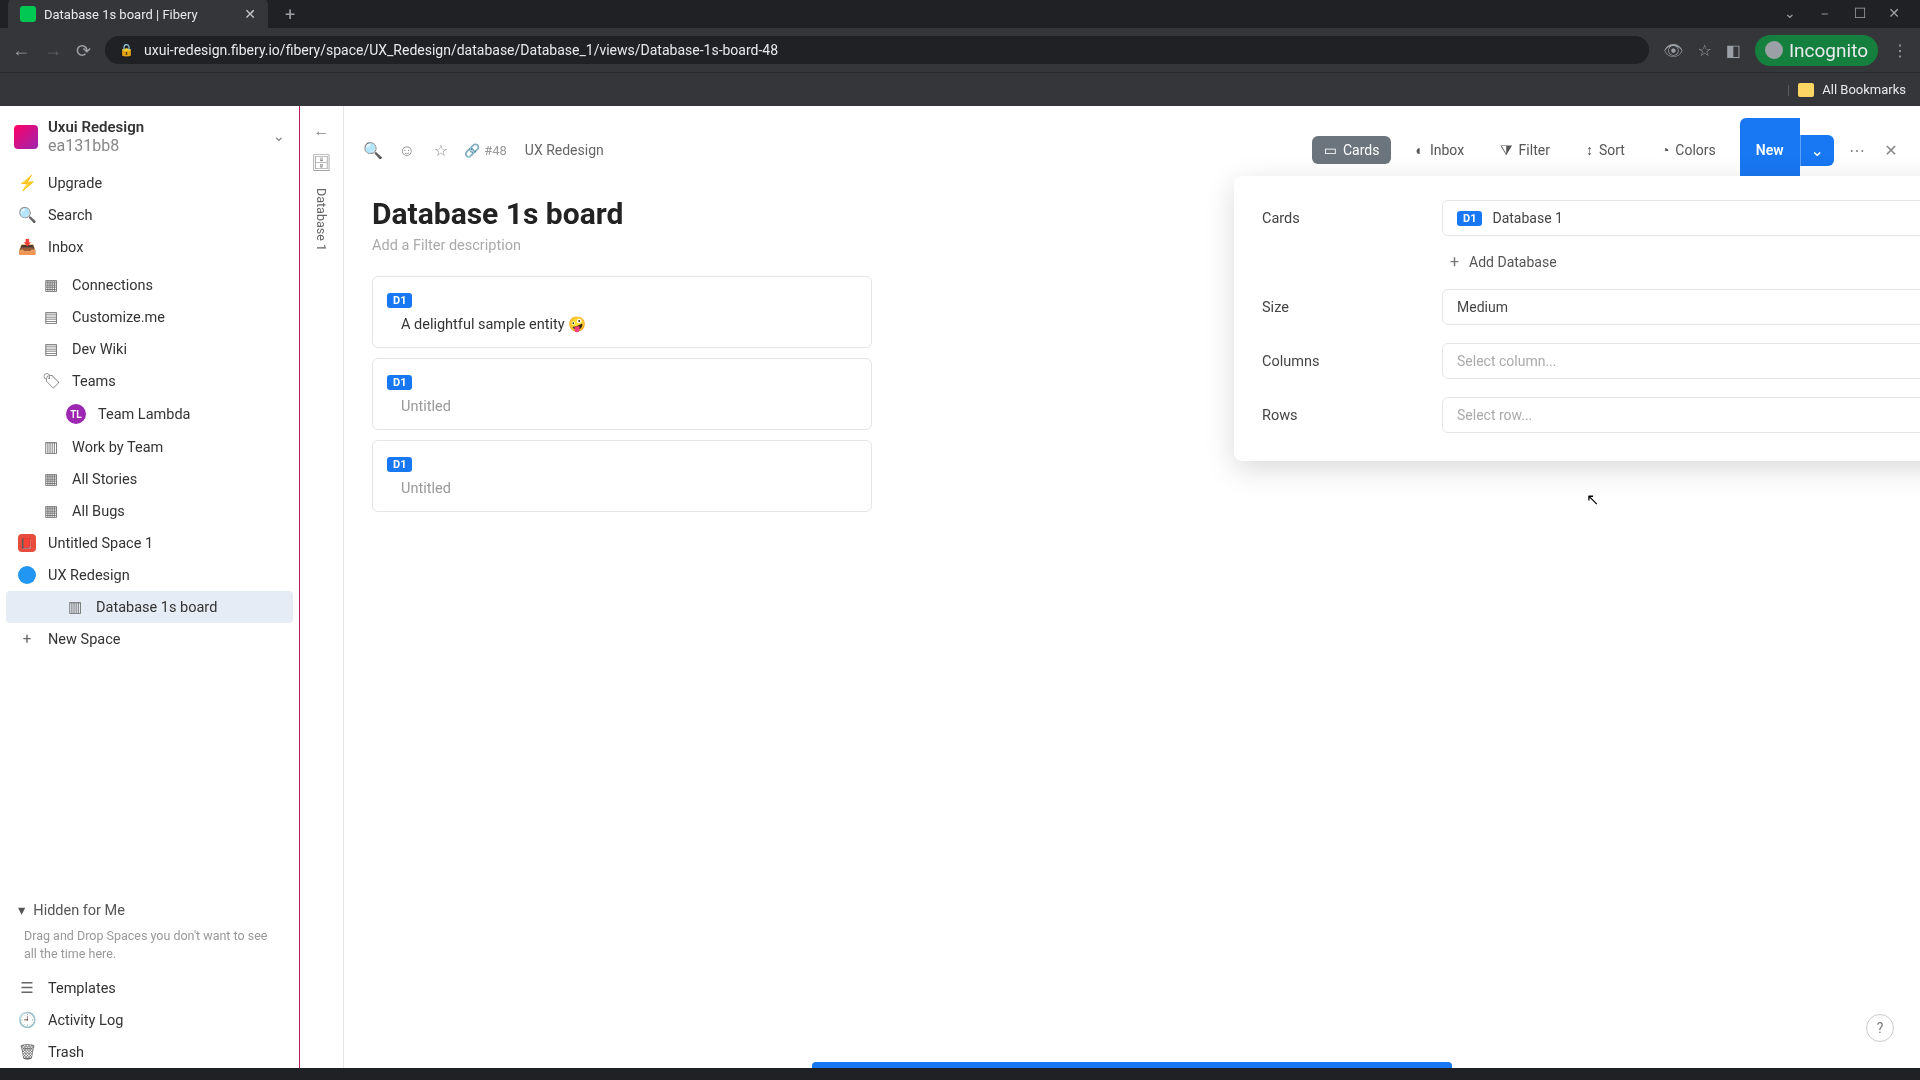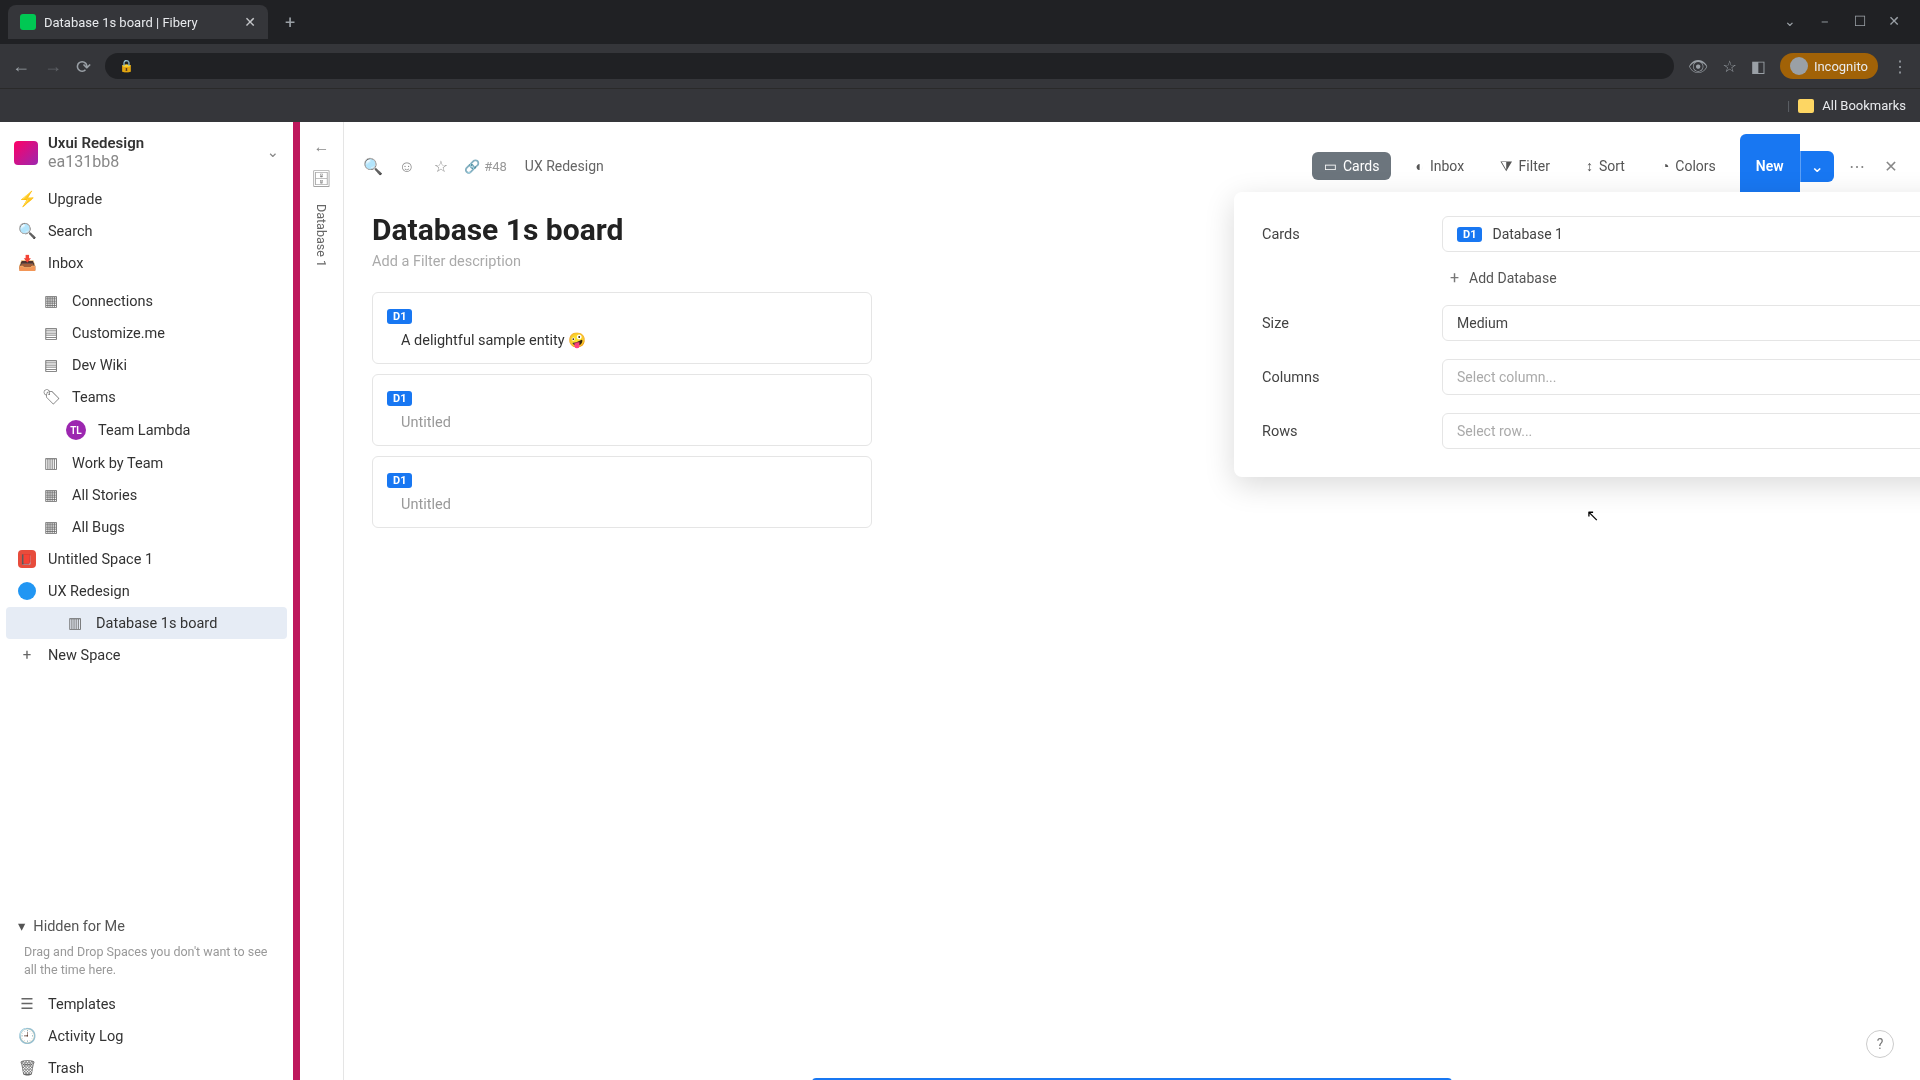--- a/index.html
+++ b/index.html
@@ -1,44 +1,44 @@
 <!DOCTYPE html>
 <html><head>
 <meta charset="utf-8">
 <style>
 * { margin: 0; padding: 0; box-sizing: border-box; font-family: -apple-system, BlinkMacSystemFont, "Segoe UI", Roboto, sans-serif; }
 body { width: 1920px; height: 1080px; overflow: hidden; background: #202124; color: #e8eaed; }
 
 
 .browser-top { background: #202124; }
-.tab-strip { display: flex; align-items: center; height: 44px; padding: 0 8px; }
+.tab-strip { display: flex; align-items: center; height: 28px; padding: 0 8px; }
 .tab { display: flex; align-items: center; gap: 8px; background: #35363a; padding: 6px 12px; border-radius: 8px 8px 0 0; height: 34px; width: 260px; color: #e8eaed; font-size: 13px; }
 .tab .favicon { width: 16px; height: 16px; background: #00c853; border-radius: 3px; }
 .tab .tab-title { flex: 1; white-space: nowrap; overflow: hidden; text-overflow: ellipsis; }
 .tab .tab-close { font-size: 14px; opacity: .8; }
 .new-tab { margin-left: 8px; font-size: 18px; color: #9aa0a6; width: 28px; text-align: center; }
 .window-controls { margin-left: auto; display: flex; gap: 22px; padding-right: 12px; color: #9aa0a6; }
 .window-controls span { font-size: 14px; }
 
 .addr-bar { display: flex; align-items: center; gap: 14px; height: 44px; padding: 0 12px; background: #35363a; }
 .nav-btns { display: flex; gap: 14px; color: #9aa0a6; font-size: 18px; align-items: center; }
 .url-field { flex: 1; display: flex; align-items: center; gap: 10px; background: #202124; border-radius: 20px; padding: 6px 14px; color: #e8eaed; font-size: 14px; }
 .url-field .lock { font-size: 12px; }
 .addr-right { display: flex; gap: 14px; align-items: center; color: #9aa0a6; }
-.incognito-badge { display: flex; align-items: center; gap: 6px; background: #a16207; padding: 4px 10px; border-radius: 16px; font-size: 13px; color: #e8eaed; }
+.incognito-badge { display: flex; align-items: center; gap: 6px; background: #15803d; padding: 4px 10px; border-radius: 16px; font-size: 19px; color: #e8eaed; }
 .incognito-badge .incog-icon { width: 18px; height: 18px; background: #9aa0a6; border-radius: 50%; }
 
 .bookmarks-bar { display: flex; justify-content: flex-end; align-items: center; height: 34px; padding: 0 14px; background: #35363a; border-top: 1px solid #2a2a2a; font-size: 13px; color: #e8eaed; gap: 8px; }
 .bookmarks-bar .folder { width: 16px; height: 14px; background: #fdd663; border-radius: 2px; }
 
 
 .app { background: #fff; color: #333; height: calc(1080px - 40px - 44px - 34px); display: flex; position: relative; }
 
 
-.sidebar { width: 300px; border-right: 7px solid #be185d; display: flex; flex-direction: column; font-size: 14.5px; }
+.sidebar { width: 300px; border-right: 1px solid #be185d; display: flex; flex-direction: column; font-size: 14.5px; }
 .ws-header { display: flex; align-items: center; gap: 10px; padding: 12px 14px; }
 .ws-avatar { width: 24px; height: 24px; border-radius: 4px; background: linear-gradient(135deg,#f06,#9c27b0); }
 .ws-meta { flex: 1; line-height: 1.2; }
 .ws-name { font-weight: 600; font-size: 15px; }
 .ws-id { font-size: 16px; color: #888; }
 .ws-chevron { color: #888; }
 
 .side-item { display: flex; align-items: center; gap: 12px; padding: 7px 18px; color: #333; cursor: pointer; }
 .side-item .ico { width: 18px; text-align: center; color: #666; font-size: 15px; }
 .side-item.indent1 { padding-left: 42px; }
@@ -117,20 +117,21 @@
     </div>
   </div>
   <div class="addr-bar">
     <div class="nav-btns">
       <span>←</span>
       <span style="opacity:.4">→</span>
       <span>⟳</span>
     </div>
     <div class="url-field">
       <span class="lock">🔒</span>
+      <span>uxui-redesign.fibery.io/fibery/space/UX_Redesign/database/Database_1/views/Database-1s-board-48</span>
     </div>
     <div class="addr-right">
       <span>👁</span>
       <span>☆</span>
       <span>◧</span>
       <div class="incognito-badge">
         <span class="incog-icon"></span>
         <span>Incognito</span>
       </div>
       <span>⋮</span>

